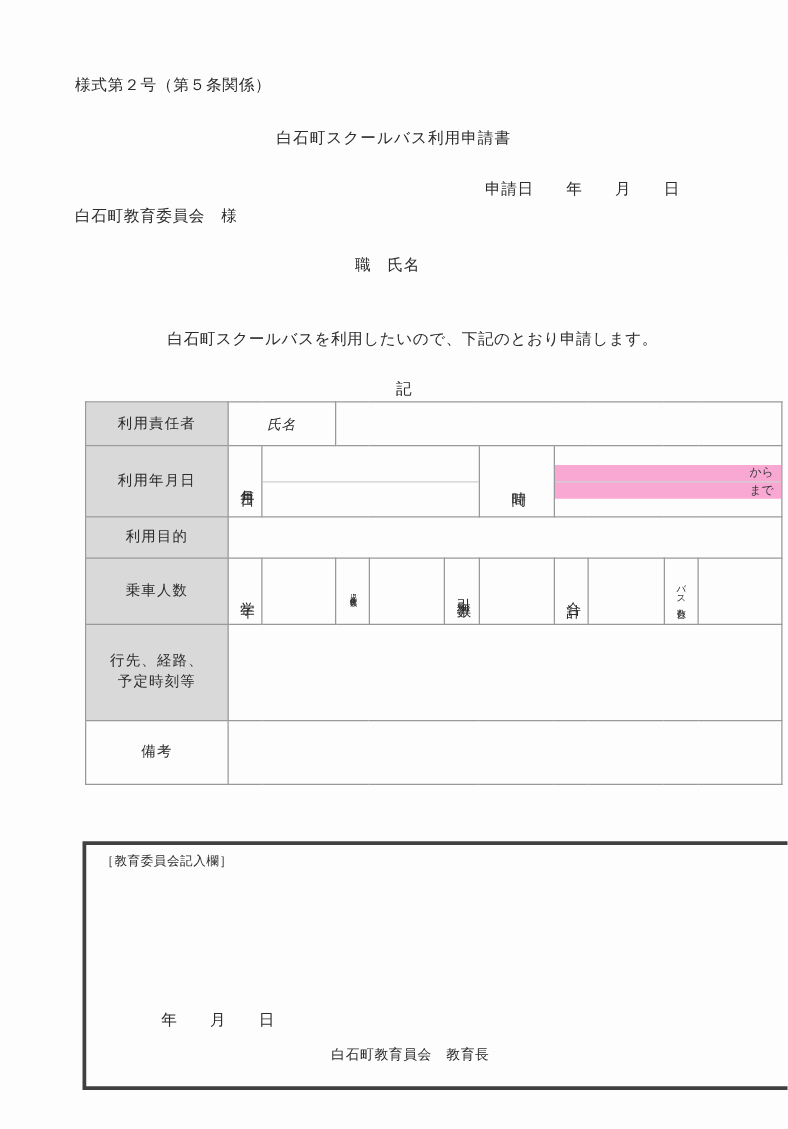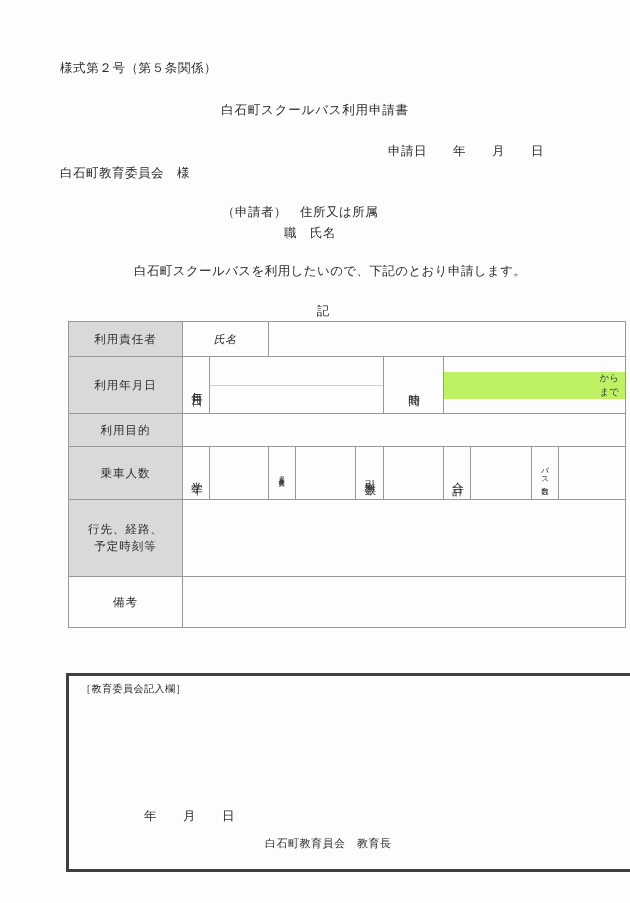--- a/index.html
+++ b/index.html
@@ -148,21 +148,21 @@
     table-layout: fixed;
   }
   .inner-split td {
     border: none;
     border-bottom: 1px solid #cfcfcf;
     height: 50%;
     padding: 0 6px 0 0;
     text-align: right;
     font-size: 9.5px;
     color: #3a3a3a;
-    background: #bef264;
+    background: #f9a8d4;
   }
   .inner-split tr:last-child td {
     border-bottom: none;
   }
   .blank-split {
     width: 100%;
     height: 100%;
     border-collapse: collapse;
   }
   .blank-split td {
@@ -189,21 +189,21 @@
   .office-label {
     position: absolute;
     left: 12px;
     top: 6px;
     font-size: 10px;
     letter-spacing: 0.5px;
     white-space: nowrap;
   }
   .office-date {
     position: absolute;
-    left: 75px;
+    left: 60px;
     top: 132px;
     font-size: 12.5px;
     letter-spacing: 0.5px;
     white-space: nowrap;
     text-align: right;
   }
   .office-date .gap {
     display: inline-block;
     width: 26px;
   }
@@ -225,21 +225,20 @@
 
   <div class="doc-title">白石町スクールバス利用申請書</div>
 
   <div class="apply-date">
     <span>申請日</span><span class="gap"></span><span>年</span><span class="gap"></span><span>月</span><span class="gap"></span><span>日</span>
   </div>
 
   <div class="addressee">白石町教育委員会　様</div>
 
   <div class="applicant">
-    <div>（申請者）　住所又は所属</div>
     <div class="line2">職　氏名</div>
   </div>
 
   <div class="body-sentence">白石町スクールバスを利用したいので、下記のとおり申請します。</div>
 
   <div class="ki-mark">記</div>
 
   <table class="main-table">
     <colgroup>
       <col style="width:104px">

